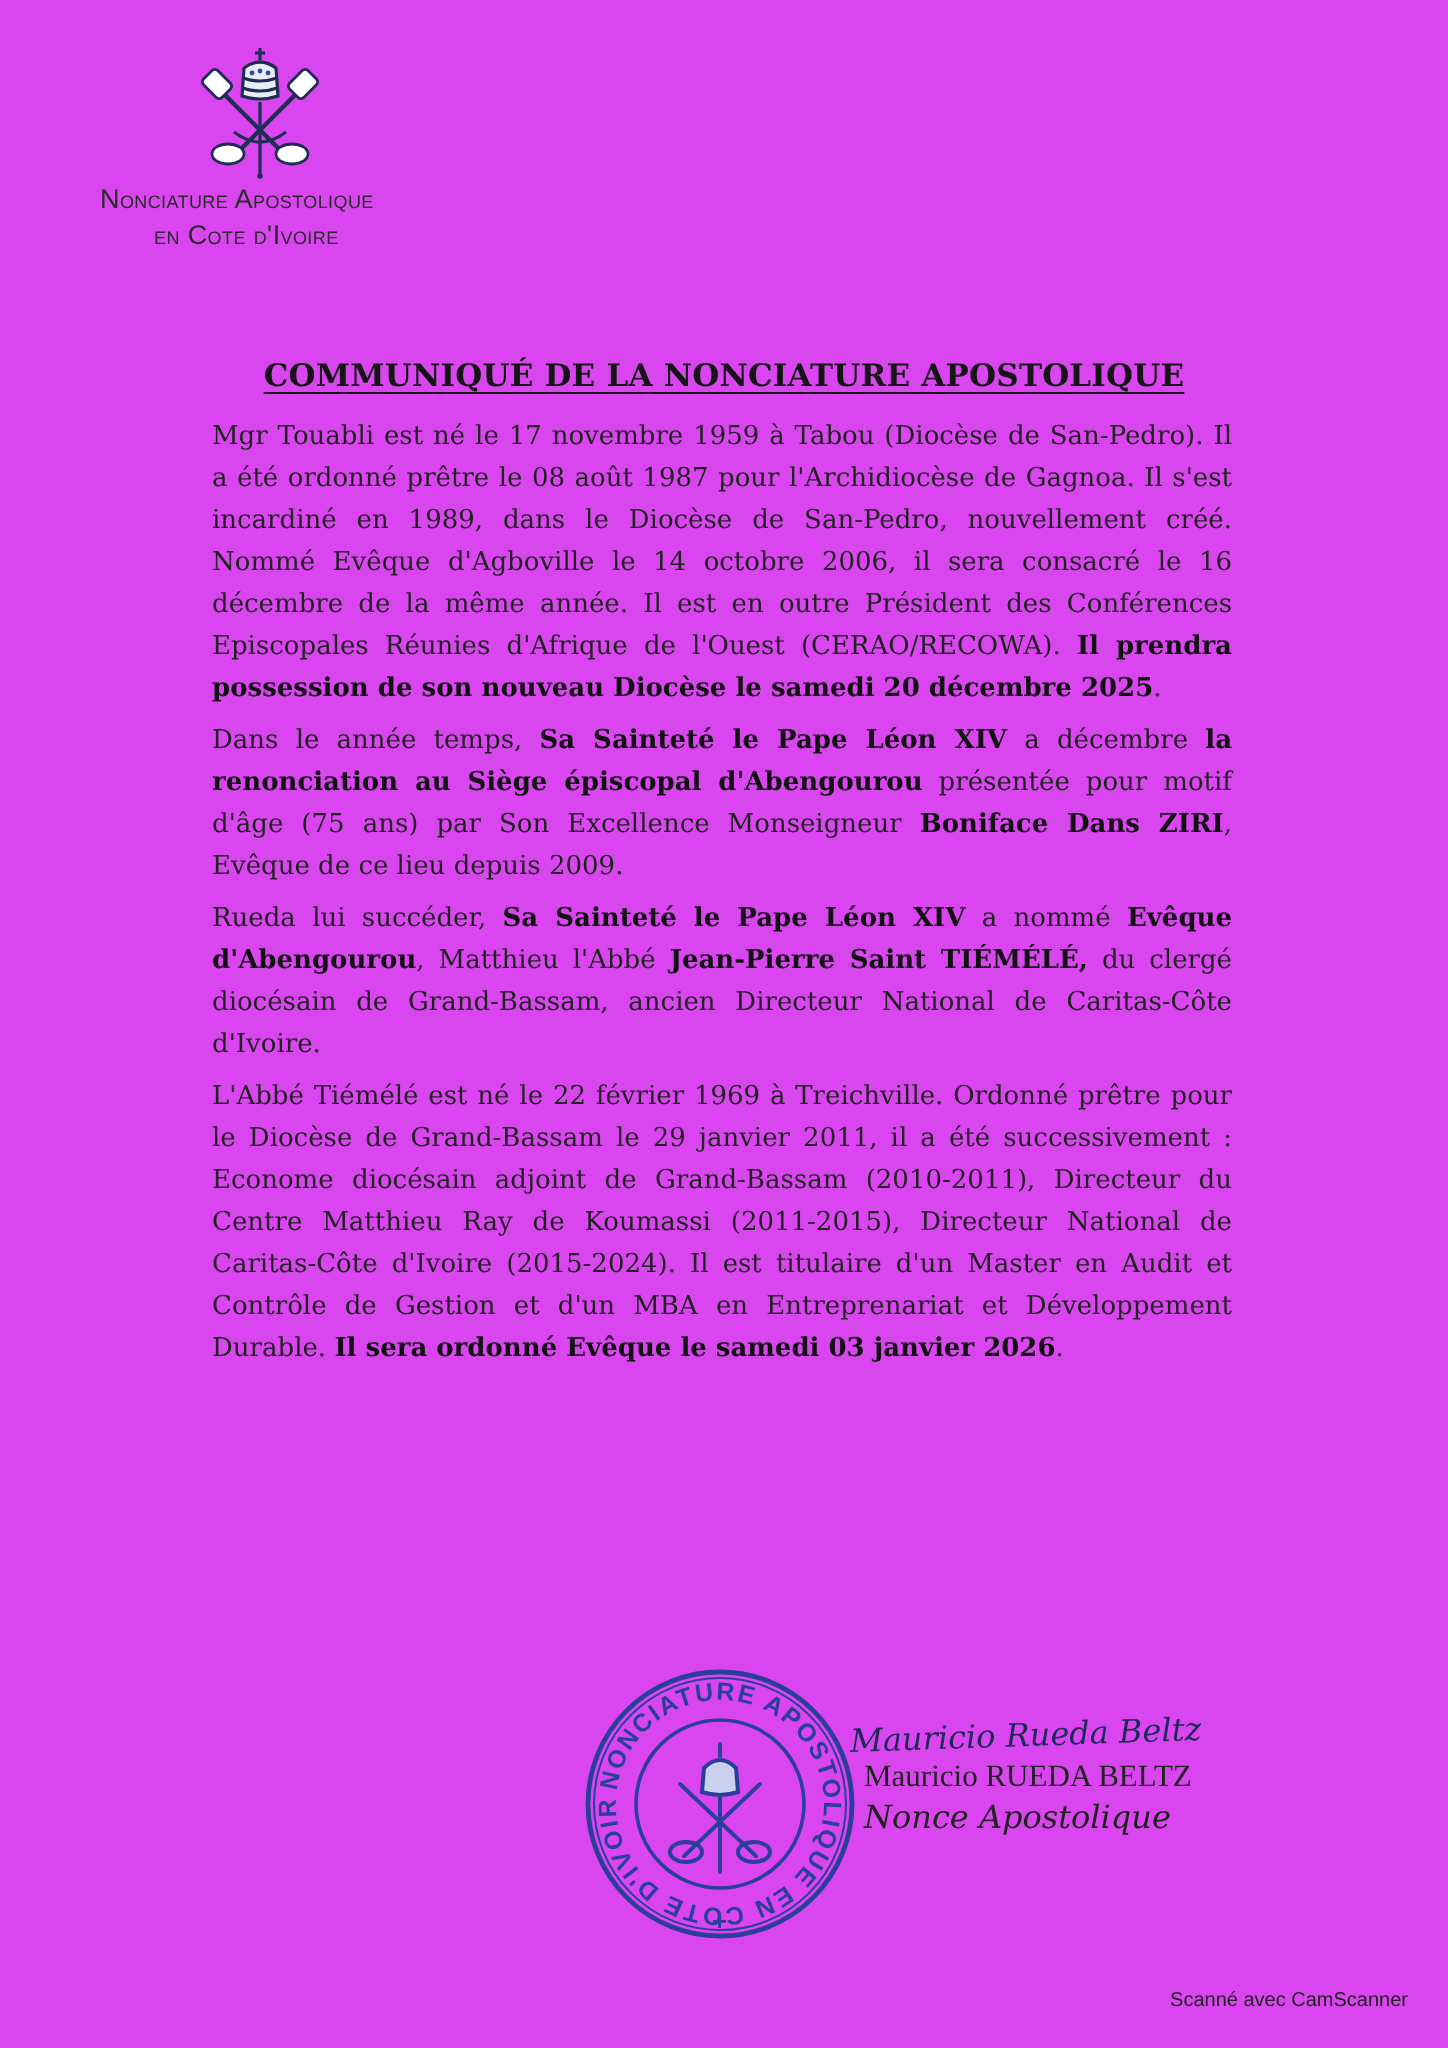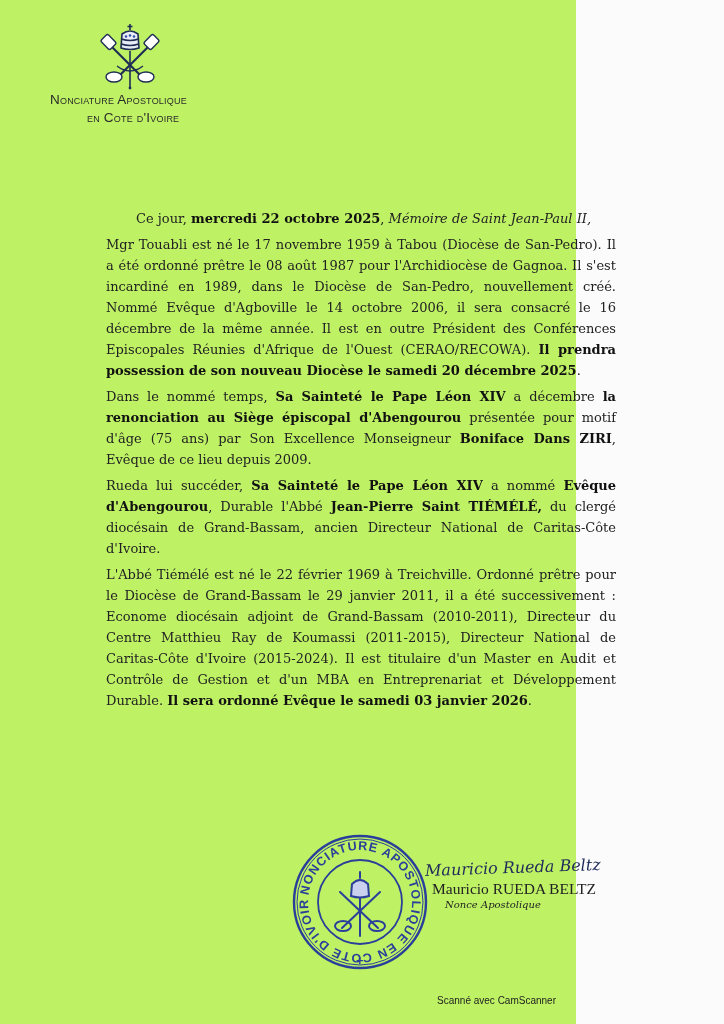--- a/index.html
+++ b/index.html
@@ -5,37 +5,37 @@
     html, body { margin: 0; padding: 0; }
     body {
       width: 724px; height: 1024px;
       background: #fbfbfb;
       position: relative;
       overflow: hidden;
       font-family: "Liberation Serif", serif;
       color: #1c1c1c;
     }
     .page {
-      position: absolute; left: 0; top: 0; width: 576px; height: 1024px;
-      background: #bef264;
+      position: absolute; left: 0; top: 0; width: 724px; height: 1024px;
+      background: #d946ef;
     }
     .logo-block {
       position: absolute; left: 50px; top: 22px; width: 160px; text-align: center;
     }
     .logo-emblem {
       display: block; margin: 0 auto 0 45px; width: 70px; height: 68px;
     }
     .logo-line1 {
       position: absolute; left: 0; top: 70px; white-space: nowrap;
       font-family: "Liberation Sans", sans-serif;
       font-size: 13.5px; letter-spacing: 0.2px; color: #2a2a2a;
       font-variant: small-caps;
     }
     .logo-line2 {
-      position: absolute; left: 37px; top: 88px; white-space: nowrap;
+      position: absolute; left: 27px; top: 88px; white-space: nowrap;
       font-family: "Liberation Sans", sans-serif;
       font-size: 13.5px; letter-spacing: 0.2px; color: #2a2a2a;
       font-variant: small-caps;
     }
     .title {
       position: absolute; left: 0; width: 724px; top: 178px;
       text-align: center;
       font-family: "DejaVu Serif", serif;
       font-weight: bold; font-size: 15.5px; letter-spacing: 0.1px;
       text-decoration: underline; text-underline-offset: 3px;
@@ -60,23 +60,23 @@
       font-family: "DejaVu Serif", serif; font-style: italic;
       font-size: 16px; color: #1f2a5a; white-space: nowrap;
       transform: rotate(-2deg);
     }
     .sign-name {
       position: absolute; left: 432px; top: 880px;
       font-family: "Liberation Serif", serif;
       font-size: 15.5px; color: #222; white-space: nowrap;
     }
     .sign-title {
-      position: absolute; left: 445px; top: 899px;
+      position: absolute; left: 432px; top: 899px;
       font-family: "DejaVu Serif", serif; font-style: italic;
-      font-size: 10px; color: #222; white-space: nowrap;
+      font-size: 16px; color: #222; white-space: nowrap;
     }
     .scanner {
       position: absolute; right: 20px; top: 995px;
       font-family: "Liberation Sans", sans-serif;
       font-size: 10px; color: #222; white-space: nowrap;
     }
   </style>
 </head>
 <body>
 
@@ -109,33 +109,31 @@
       </g>
 
       <path d="M22 44 Q35 54 48 44" fill="none" stroke="#1f2d55" stroke-width="1.5"></path>
       <line x1="35" y1="29" x2="35" y2="66" stroke="#1f2d55" stroke-width="1.6"></line>
       <circle cx="35" cy="66" r="1.4" fill="#1f2d55"></circle>
     </svg>
     <div class="logo-line1">Nonciature Apostolique</div>
     <div class="logo-line2">en Cote d'Ivoire</div>
   </div>
 
+  <div class="title">COMMUNIQUÉ DE LA NONCIATURE APOSTOLIQUE</div>
 
   <div class="body-text">
-    <p class="indent">
-      <span>Ce jour, </span><span class="b">mercredi 22 octobre 2025</span><span>, </span><span class="i">Mémoire de Saint Jean-Paul II,</span>
-    </p>
     <p>
       <span>Mgr Touabli est né le 17 novembre 1959 à Tabou (Diocèse de San-Pedro). Il a été ordonné prêtre le 08 août 1987 pour l'Archidiocèse de Gagnoa. Il s'est incardiné en 1989, dans le Diocèse de San-Pedro, nouvellement créé. Nommé Evêque d'Agboville le 14 octobre 2006, il sera consacré le 16 décembre de la même année. Il est en outre Président des Conférences Episcopales Réunies d'Afrique de l'Ouest (CERAO/RECOWA). </span><span class="b">Il prendra possession de son nouveau Diocèse le samedi 20 décembre 2025</span><span>.</span>
     </p>
     <p>
-      <span>Dans le nommé temps, </span><span class="b">Sa Sainteté le Pape Léon XIV</span><span> a décembre </span><span class="b">la renonciation au Siège épiscopal d'Abengourou</span><span> présentée pour motif d'âge (75 ans) par Son Excellence Monseigneur </span><span class="b">Boniface Dans ZIRI</span><span>, Evêque de ce lieu depuis 2009.</span>
+      <span>Dans le année temps, </span><span class="b">Sa Sainteté le Pape Léon XIV</span><span> a décembre </span><span class="b">la renonciation au Siège épiscopal d'Abengourou</span><span> présentée pour motif d'âge (75 ans) par Son Excellence Monseigneur </span><span class="b">Boniface Dans ZIRI</span><span>, Evêque de ce lieu depuis 2009.</span>
     </p>
     <p>
-      <span>Rueda lui succéder, </span><span class="b">Sa Sainteté le Pape Léon XIV</span><span> a nommé </span><span class="b">Evêque d'Abengourou</span><span>, Durable l'Abbé </span><span class="b">Jean-Pierre Saint TIÉMÉLÉ,</span><span> du clergé diocésain de Grand-Bassam, ancien Directeur National de Caritas-Côte d'Ivoire.</span>
+      <span>Rueda lui succéder, </span><span class="b">Sa Sainteté le Pape Léon XIV</span><span> a nommé </span><span class="b">Evêque d'Abengourou</span><span>, Matthieu l'Abbé </span><span class="b">Jean-Pierre Saint TIÉMÉLÉ,</span><span> du clergé diocésain de Grand-Bassam, ancien Directeur National de Caritas-Côte d'Ivoire.</span>
     </p>
     <p>
       <span>L'Abbé Tiémélé est né le 22 février 1969 à Treichville. Ordonné prêtre pour le Diocèse de Grand-Bassam le 29 janvier 2011, il a été successivement : Econome diocésain adjoint de Grand-Bassam (2010-2011), Directeur du Centre Matthieu Ray de Koumassi (2011-2015), Directeur National de Caritas-Côte d'Ivoire (2015-2024). Il est titulaire d'un Master en Audit et Contrôle de Gestion et d'un MBA en Entreprenariat et Développement Durable. </span><span class="b">Il sera ordonné Evêque le samedi 03 janvier 2026</span><span>.</span>
     </p>
   </div>
 
   <svg class="stamp" viewBox="0 0 140 140">
     <defs>
       <path id="ringPath" d="M 70 70 m -52 0 a 52 52 0 1 1 104 0 a 52 52 0 1 1 -104 0"></path>
     </defs>

